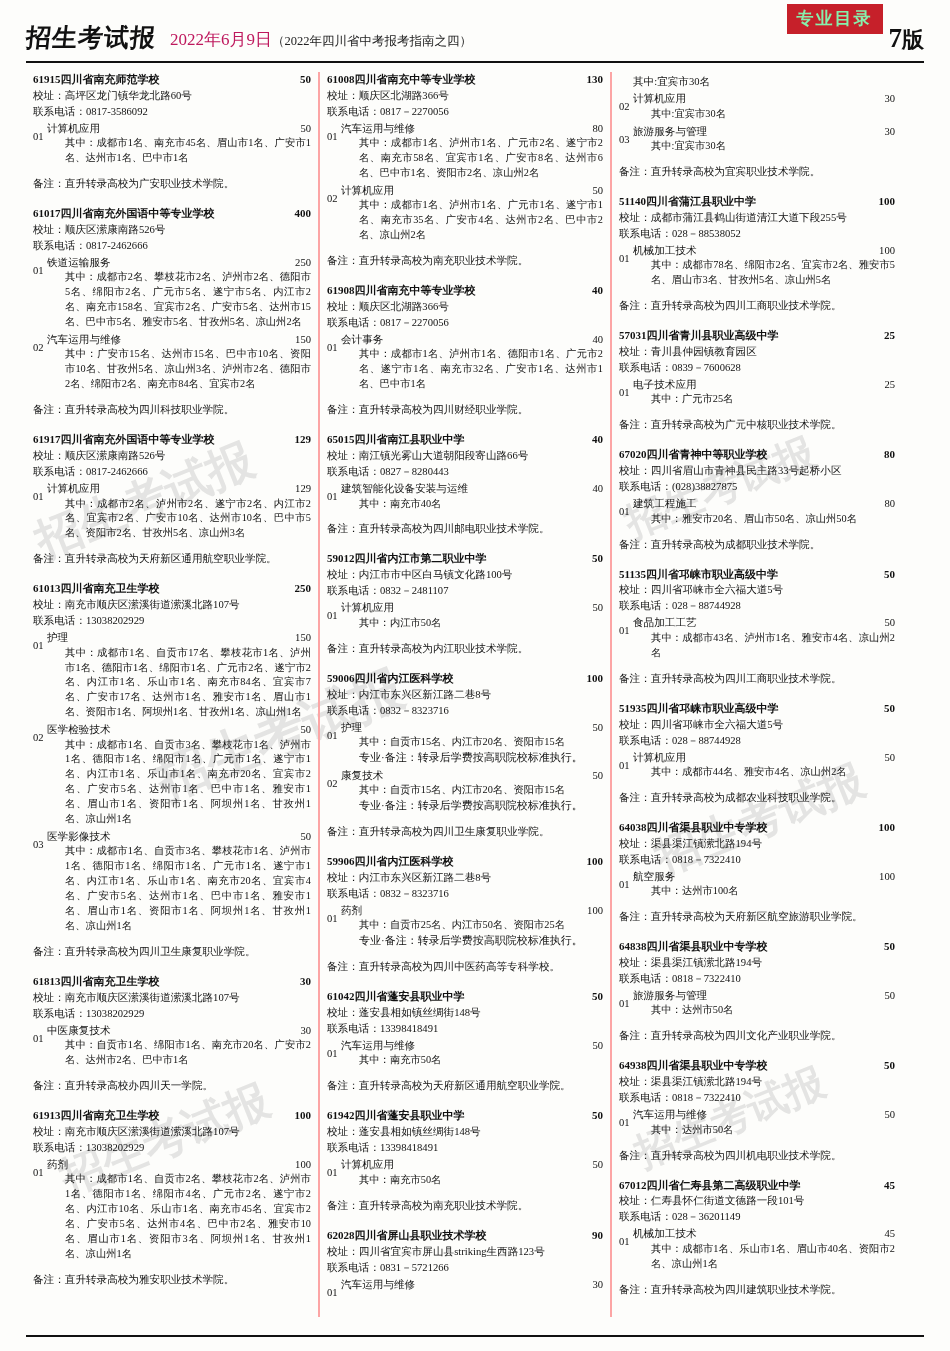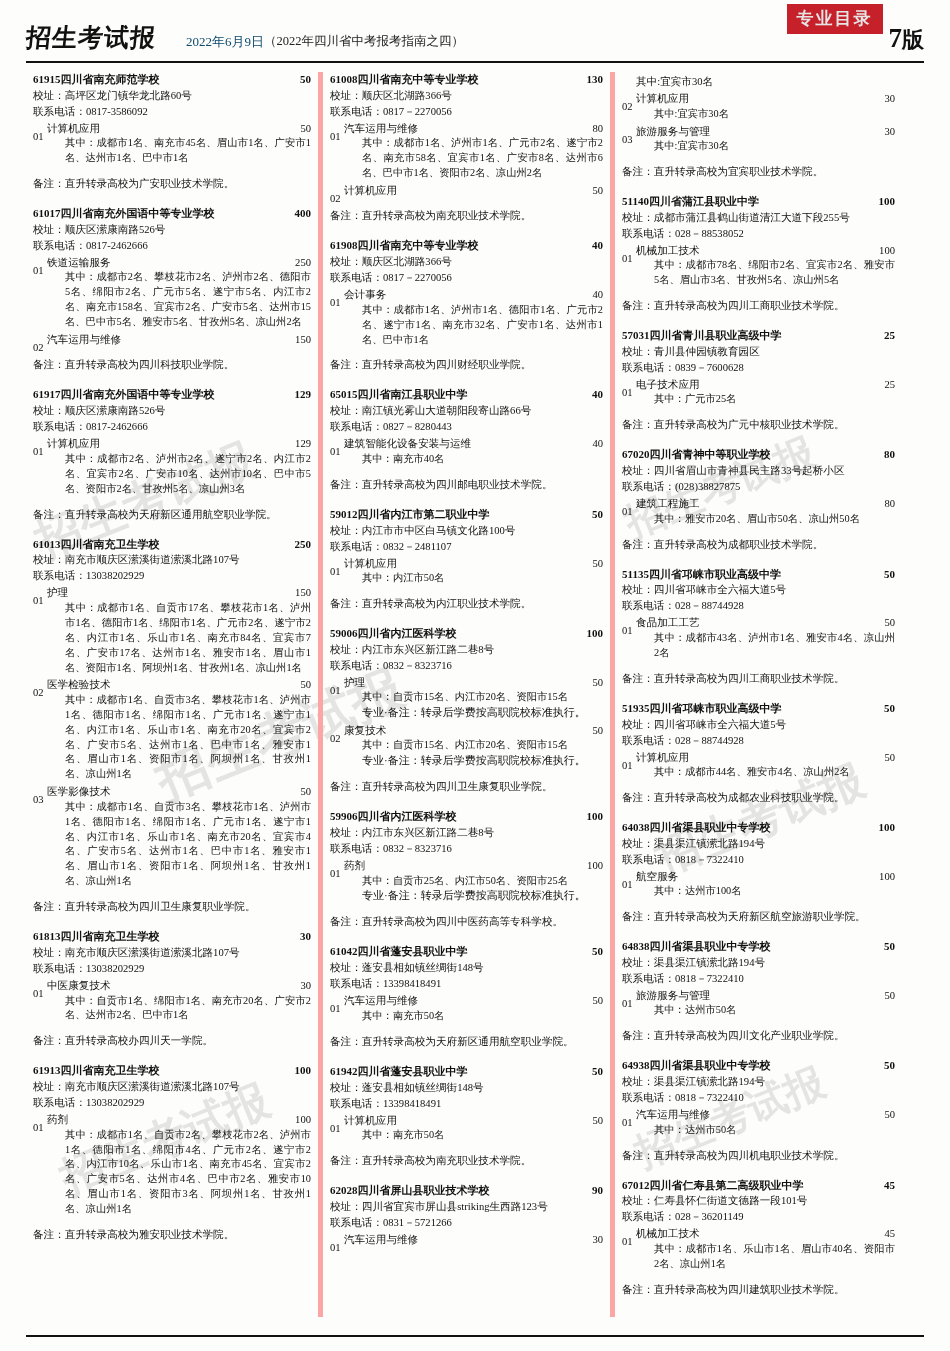--- a/index.html
+++ b/index.html
@@ -28,40 +28,40 @@
     font-family:"Liberation Serif",serif;
     font-weight:bold;
     font-size:25px;
     letter-spacing:1px;
     color:#111;
     transform:skewX(-6deg);
     padding-bottom:4px;
     white-space:nowrap;
   }
   .masthead-date{
-    font-size:13px;
+    font-size:17px;
     padding-bottom:7px;
-    margin-left:30px;
-    color:#0c4a6e;
+    margin-left:14px;
+    color:#be185d;
   }
   .masthead-center{
     flex:1;
     text-align:left;
     font-size:12.5px;
     padding-bottom:8px;
     color:#222;
   }
   .masthead-right{
     position:absolute;
     right:0;bottom:2px;
     display:flex;align-items:center;
   }
   .section-tag{
     background:#c6202a;
-    color:#e5e5e5;
+    color:#86efac;
     font-size:17px;
     font-weight:bold;
     padding:3px 10px 4px 10px;
     letter-spacing:2px;
   }
   .page-no{
     color:#111;
     font-size:22px;
     font-weight:bold;
     margin-left:6px;
@@ -83,21 +83,21 @@
     display:flex;
     margin-top:9px;
     height:1245px;
   }
   .col{
     width:292px;
     padding:0 7px;
     box-sizing:border-box;
     position:relative;
   }
-  .col + .col{border-left:5px solid #fca5a5;}
+  .col + .col{border-left:2px solid #fca5a5;}
   .school{margin-bottom:15px;}
   .sname{
     font-size:11px;
     font-weight:bold;
     line-height:1.35;
     font-family:"Liberation Serif",serif;
   }
   .sname .plan{float:right;font-weight:bold;}
   .addr,.phone,.note{
     font-size:10.6px;
@@ -188,20 +188,21 @@
           <div class="addr">校址：顺庆区潆康南路526号</div>
           <div class="phone">联系电话：0817-2462666</div>
           <div class="major">
             <div class="mline"><span class="mcode">01</span><span>铁道运输服务</span><span class="mnum">250</span></div>
             <div class="clear"></div>
             <div class="detail">其中：成都市2名、攀枝花市2名、泸州市2名、德阳市5名、绵阳市2名、广元市5名、遂宁市5名、内江市2名、南充市158名、宜宾市2名、广安市5名、达州市15名、巴中市5名、雅安市5名、甘孜州5名、凉山州2名</div>
           </div>
           <div class="major">
             <div class="mline"><span class="mcode">02</span><span>汽车运用与维修</span><span class="mnum">150</span></div>
             <div class="clear"></div>
+            <div class="detail">其中：广安市15名、达州市15名、巴中市10名、资阳市10名、甘孜州5名、凉山州3名、泸州市2名、德阳市2名、绵阳市2名、南充市84名、宜宾市2名</div>
           </div>
           <div class="note">备注：直升转录高校为四川科技职业学院。</div>
         </div>
         <div class="school">
           <div class="sname">61917四川省南充外国语中等专业学校<span class="plan">129</span></div>
           <div class="clear"></div>
           <div class="addr">校址：顺庆区潆康南路526号</div>
           <div class="phone">联系电话：0817-2462666</div>
           <div class="major">
             <div class="mline"><span class="mcode">01</span><span>计算机应用</span><span class="mnum">129</span></div>
@@ -264,20 +265,21 @@
           <div class="addr">校址：顺庆区北湖路366号</div>
           <div class="phone">联系电话：0817－2270056</div>
           <div class="major">
             <div class="mline"><span class="mcode">01</span><span>汽车运用与维修</span><span class="mnum">80</span></div>
             <div class="clear"></div>
             <div class="detail">其中：成都市1名、泸州市1名、广元市2名、遂宁市2名、南充市58名、宜宾市1名、广安市8名、达州市6名、巴中市1名、资阳市2名、凉山州2名</div>
           </div>
           <div class="major">
             <div class="mline"><span class="mcode">02</span><span>计算机应用</span><span class="mnum">50</span></div>
             <div class="clear"></div>
+            <div class="detail">其中：成都市1名、泸州市1名、广元市1名、遂宁市1名、南充市35名、广安市4名、达州市2名、巴中市2名、凉山州2名</div>
           </div>
           <div class="note">备注：直升转录高校为南充职业技术学院。</div>
         </div>
         <div class="school">
           <div class="sname">61908四川省南充中等专业学校<span class="plan">40</span></div>
           <div class="clear"></div>
           <div class="addr">校址：顺庆区北湖路366号</div>
           <div class="phone">联系电话：0817－2270056</div>
           <div class="major">
             <div class="mline"><span class="mcode">01</span><span>会计事务</span><span class="mnum">40</span></div>

